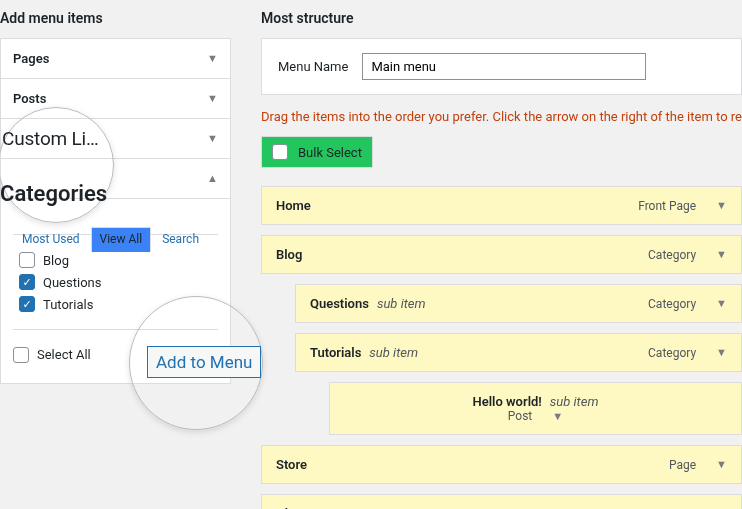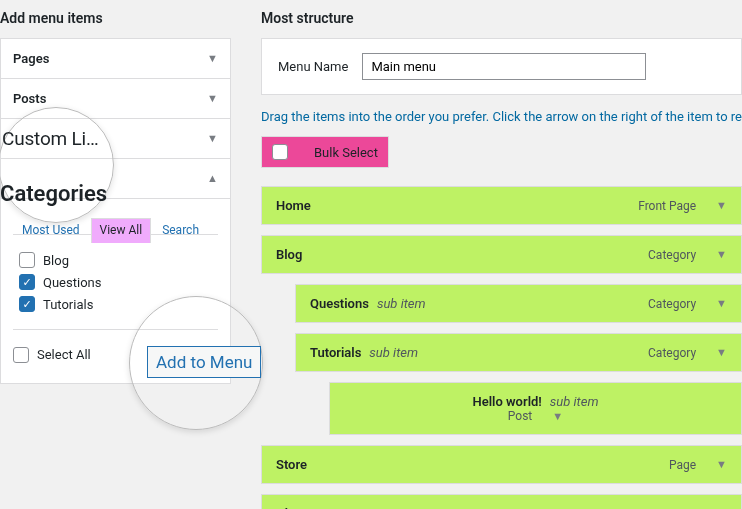--- a/index.html
+++ b/index.html
@@ -14,44 +14,44 @@
   .panel + .panel { border-top: none; }
   .panel-head {
     display: flex; align-items: center; justify-content: space-between;
     padding: 12px 12px; font-weight: 600; font-size: 13px; cursor: pointer;
     color: #1d2327;
   }
   .panel-head .caret { color: #787c82; font-size: 11px; }
   .panel-body { border-top: 1px solid #dcdcde; padding: 10px 12px 12px; }
 
   .tabs { display: flex; gap: 2px; margin-bottom: 10px; border-bottom: 1px solid #dcdcde; font-size: 12px; }
-  .tab { padding: 4px 8px 6px; color: #2271b1; cursor: pointer; border: 1px solid transparent; border-bottom: none; position: relative; top: 9px; }
-  .tab.active { color: #1d2327; border-color: #dcdcde; background: #f0abfc; }
+  .tab { padding: 4px 8px 6px; color: #2271b1; cursor: pointer; border: 1px solid transparent; border-bottom: none; position: relative; top: 18px; }
+  .tab.active { color: #1d2327; border-color: #dcdcde; background: #3b82f6; }
   .tab.active::after { content:""; position:absolute; left:0; right:0; bottom:-1px; height:1px; background:#fff; }
 
   .chk-list { padding: 4px 0 10px 6px; }
   .chk-row { display: flex; align-items: center; gap: 8px; padding: 3px 0; font-size: 13px; }
   .chk { width: 16px; height: 16px; border: 1px solid #8c8f94; border-radius: 3px; background:#fff; display:inline-flex; align-items:center; justify-content:center; }
   .chk.checked { background:#2271b1; border-color:#2271b1; color:#fff; }
   .chk.checked::after { content:"✓"; font-size: 11px; line-height:1; }
 
   .panel-foot { display:flex; justify-content: space-between; align-items:center; border-top:1px solid #dcdcde; padding: 10px 0 2px; margin-top: 4px;}
   .addbtn { border:1px solid #2271b1; color:#2271b1; background:#f6f7f7; padding:6px 12px; font-size:13px; cursor:pointer; }
 
   
   .name-row { display:flex; align-items:center; gap:14px; border:1px solid #dcdcde; background:#fff; padding:14px 16px; margin-bottom: 14px; }
   .name-row label { font-size:13px; font-weight:400; }
   .name-row input { border:1px solid #8c8f94; padding:5px 8px; font-size:13px; width: 284px; }
 
-  .instr { font-size: 13px; margin: 0 0 12px 0; color:#0369a1; white-space: nowrap; overflow:hidden; }
-
-  .bulk { display:flex; align-items:center; gap:26px; border:1px solid #dcdcde; background:#ec4899; padding:7px 10px; margin-bottom: 18px; width: max-content; }
+  .instr { font-size: 13px; margin: 0 0 12px 0; color:#c2410c; white-space: nowrap; overflow:hidden; }
+
+  .bulk { display:flex; align-items:center; gap:10px; border:1px solid #dcdcde; background:#22c55e; padding:7px 10px; margin-bottom: 18px; width: max-content; }
 
   .menu-items { display:flex; flex-direction:column; gap:10px; }
-  .mi { border:1px solid #dcdcde; background:#bef264; display:flex; align-items:center; justify-content:space-between; padding:11px 14px; font-size:13px; }
+  .mi { border:1px solid #dcdcde; background:#fef9c3; display:flex; align-items:center; justify-content:space-between; padding:11px 14px; font-size:13px; }
   .mi .left-side { display:flex; align-items:baseline; gap:8px; }
   .mi .title { font-weight:600; }
   .mi .sub { font-style: italic; color:#50575e; font-weight:400; }
   .mi .right-side { display:flex; align-items:center; gap:20px; color:#50575e; }
   .mi .type { font-size:12px; }
   .mi .caret { color:#787c82; font-size:11px; }
   .indent-1 { margin-left: 34px; }
   .indent-2 { margin-left: 68px; flex-direction: column; }
 
   

